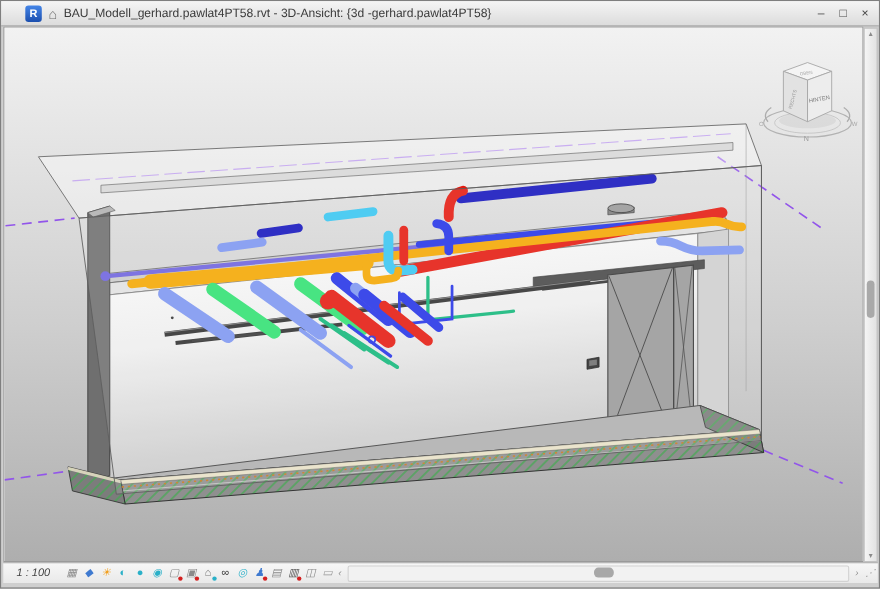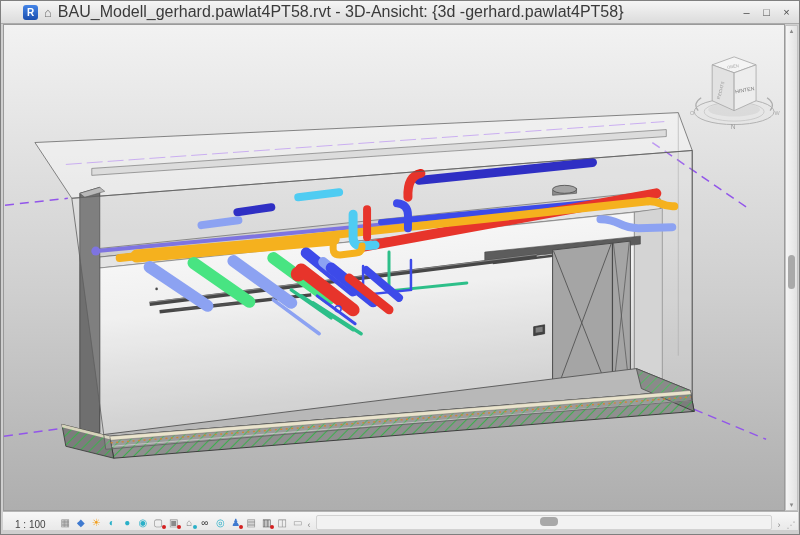--- a/index.html
+++ b/index.html
@@ -3,33 +3,33 @@
 <meta charset="utf-8">
 <style>
   html,body{margin:0;padding:0;background:#888;}
   .window{position:relative;width:800px;height:535px;background:#CFCFCF;border:1px solid #7F7F7F;
     box-sizing:border-box;overflow:hidden;font-family:"Liberation Sans",sans-serif;}
   .titlebar{position:absolute;top:0;left:0;right:0;height:23px;background:linear-gradient(#F5F5F5,#DCDCDC);
     border-bottom:1px solid #ABABAB;display:flex;align-items:center;padding:0 6px;gap:6px;box-sizing:border-box;}
   .app-icon{width:15px;height:15px;margin-left:16px;background:linear-gradient(#4485E8,#1C4FAE);color:#fff;
     font-size:10px;font-weight:bold;display:flex;align-items:center;justify-content:center;border-radius:3px;flex:0 0 auto;}
   .home-icon{color:#6E6E6E;font-size:13px;line-height:13px;}
-  .title-text{font-size:16px;color:#3A3A3A;white-space:nowrap;}
+  .title-text{font-size:11px;color:#3A3A3A;white-space:nowrap;}
   .win-controls{margin-left:auto;display:flex;gap:7px;color:#4A4A4A;font-size:11px;}
   .win-controls span{width:13px;text-align:center;cursor:default;}
   .canvas{position:absolute;top:23px;left:2px;right:14px;bottom:23px;border:1px solid #9A9A9A;
     background:#EDEDED;overflow:hidden;}
   .canvas svg{display:block;width:100%;height:100%;}
   .vscroll{position:absolute;top:24px;right:1px;width:13px;bottom:23px;background:linear-gradient(90deg,#F5F5F5,#E2E2E2);
     border:1px solid #C2C2C2;box-sizing:border-box;}
   .varrow{position:absolute;left:0;width:100%;text-align:center;font-size:7px;color:#8A8A8A;}
   .varrow.up{top:1px;} .varrow.down{bottom:1px;}
   .vthumb{position:absolute;left:2px;width:7px;top:229px;height:34px;background:#A9A9A9;border-radius:4px;}
   .bottombar{position:absolute;left:2px;right:1px;bottom:4px;height:19px;background:linear-gradient(#F7F7F7,#E9E9E9);
-    border-top:1px solid #B5B5B5;display:flex;align-items:flex-end;font-size:10px;color:#444;box-sizing:border-box;}
+    border-top:1px solid #B5B5B5;display:flex;align-items:center;font-size:10px;color:#444;box-sizing:border-box;font-style:italic;}
   .scale{margin-left:12px;width:42px;flex:0 0 auto;}
   .vcb-icons{display:flex;gap:3px;margin-left:2px;flex:0 0 auto;}
   .vcb-icon{position:relative;width:12.5px;text-align:center;font-size:10px;line-height:15px;}
   .badge{position:absolute;right:-1px;bottom:1px;width:4px;height:4px;border-radius:50%;}
   .harrow{font-size:9px;color:#8A8A8A;width:10px;text-align:center;flex:0 0 auto;}
   .hscroll{flex:1;height:13px;margin:0 2px;background:#F2F2F2;border:1px solid #D2D2D2;position:relative;border-radius:2px;}
   .hthumb{position:absolute;left:223px;top:1px;width:18px;height:9px;background:#A8A8A8;border-radius:4px;}
   .grip{width:14px;color:#9A9A9A;font-size:9px;flex:0 0 auto;text-align:center;}
 </style>
 </head>

